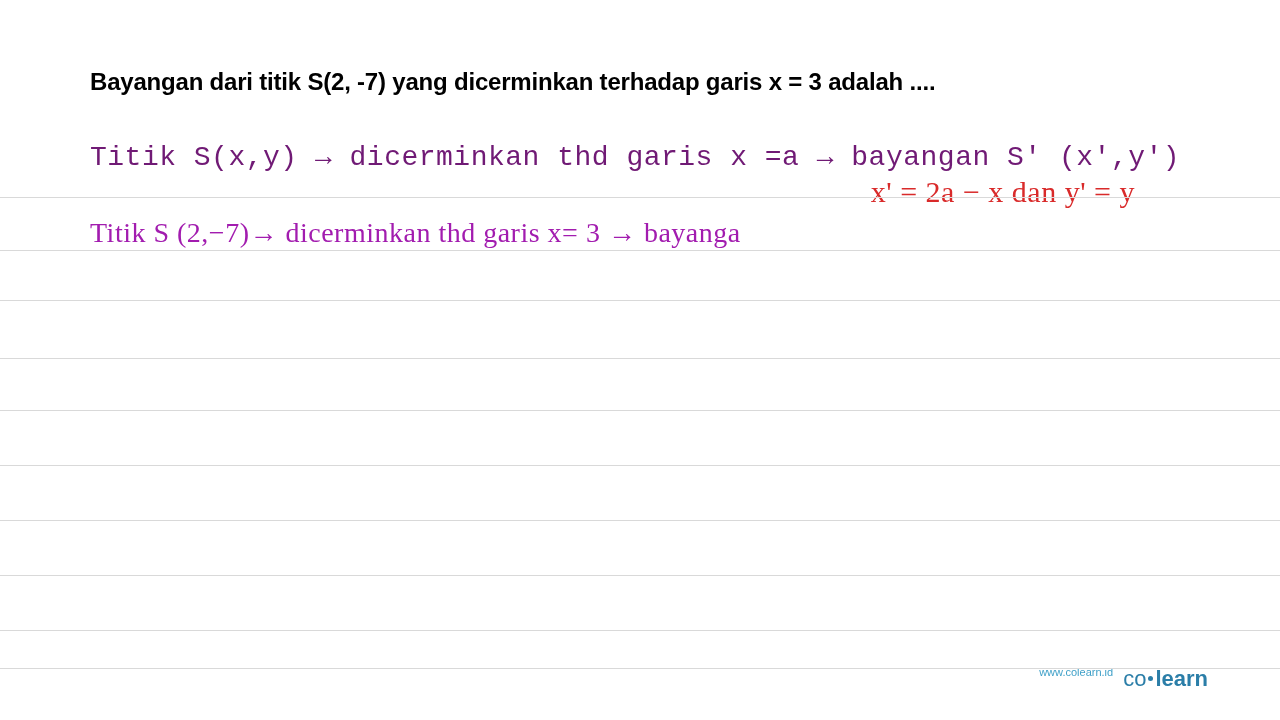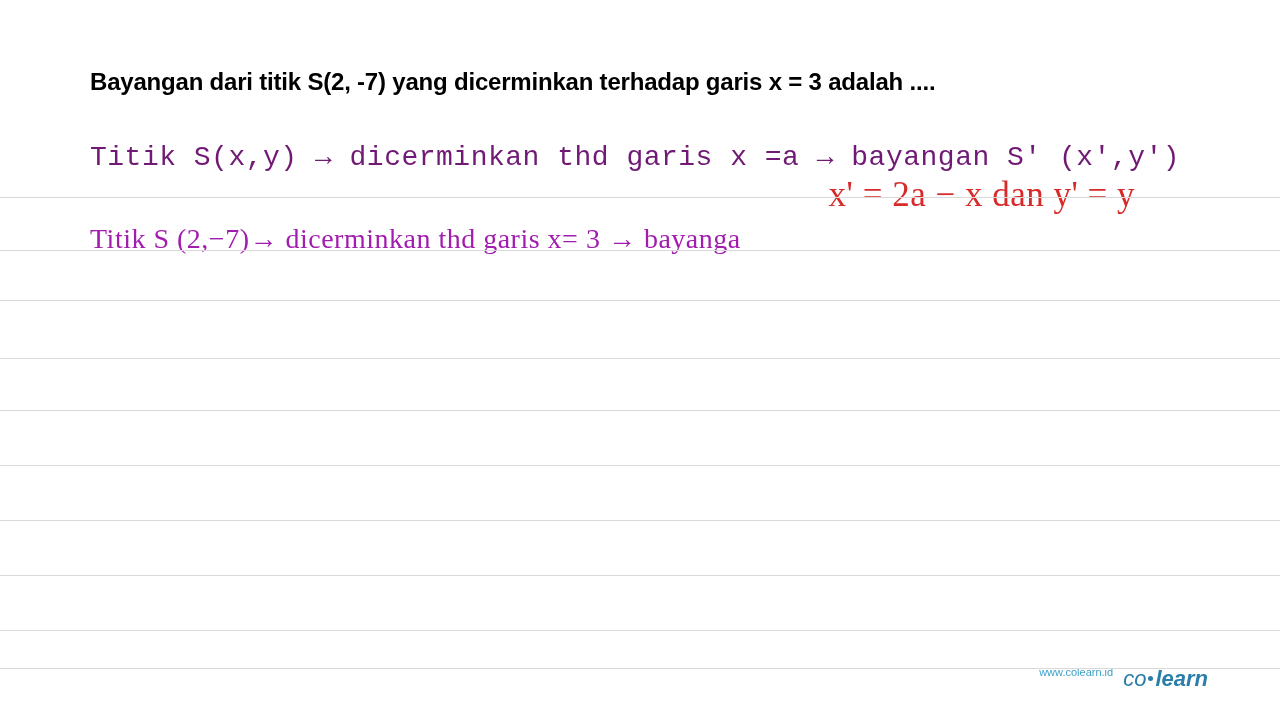--- a/index.html
+++ b/index.html
@@ -32,21 +32,21 @@
       font-family: Liberation Mono, monospace;
       font-size: 28px;
       color: #701a75;
       letter-spacing: 0.5px;
       white-space: nowrap;
       margin-bottom: 2px;
       margin-top: 23px;
     }
     .line-red {
       font-family: 'Comic Sans MS', 'Segoe Script', cursive;
-      font-size: 35px;
+      font-size: 30px;
       color: #d92a2a;
       letter-spacing: 0.5px;
       text-align: right;
       padding-right: 65px;
       margin-top: 0;
       margin-bottom: 4px;
     }
     .line-black {
       font-family: 'Comic Sans MS', 'Segoe Script', cursive;
       font-size: 28px;
@@ -73,21 +73,20 @@
     .footer-url {
       font-size: 11px;
       color: #3fa0c8;
       font-family: Arial, sans-serif;
     }
     .footer-logo {
       font-size: 22px;
       color: #2b7ea8;
       font-weight: 400;
       font-family: Arial, sans-serif;
-      font-style: italic;
     }
     .footer-logo .dot {
       display: inline-block;
       width: 5px;
       height: 5px;
       background: #2b7ea8;
       border-radius: 50%;
       vertical-align: middle;
       margin: 0 2px 4px 2px;
     }

